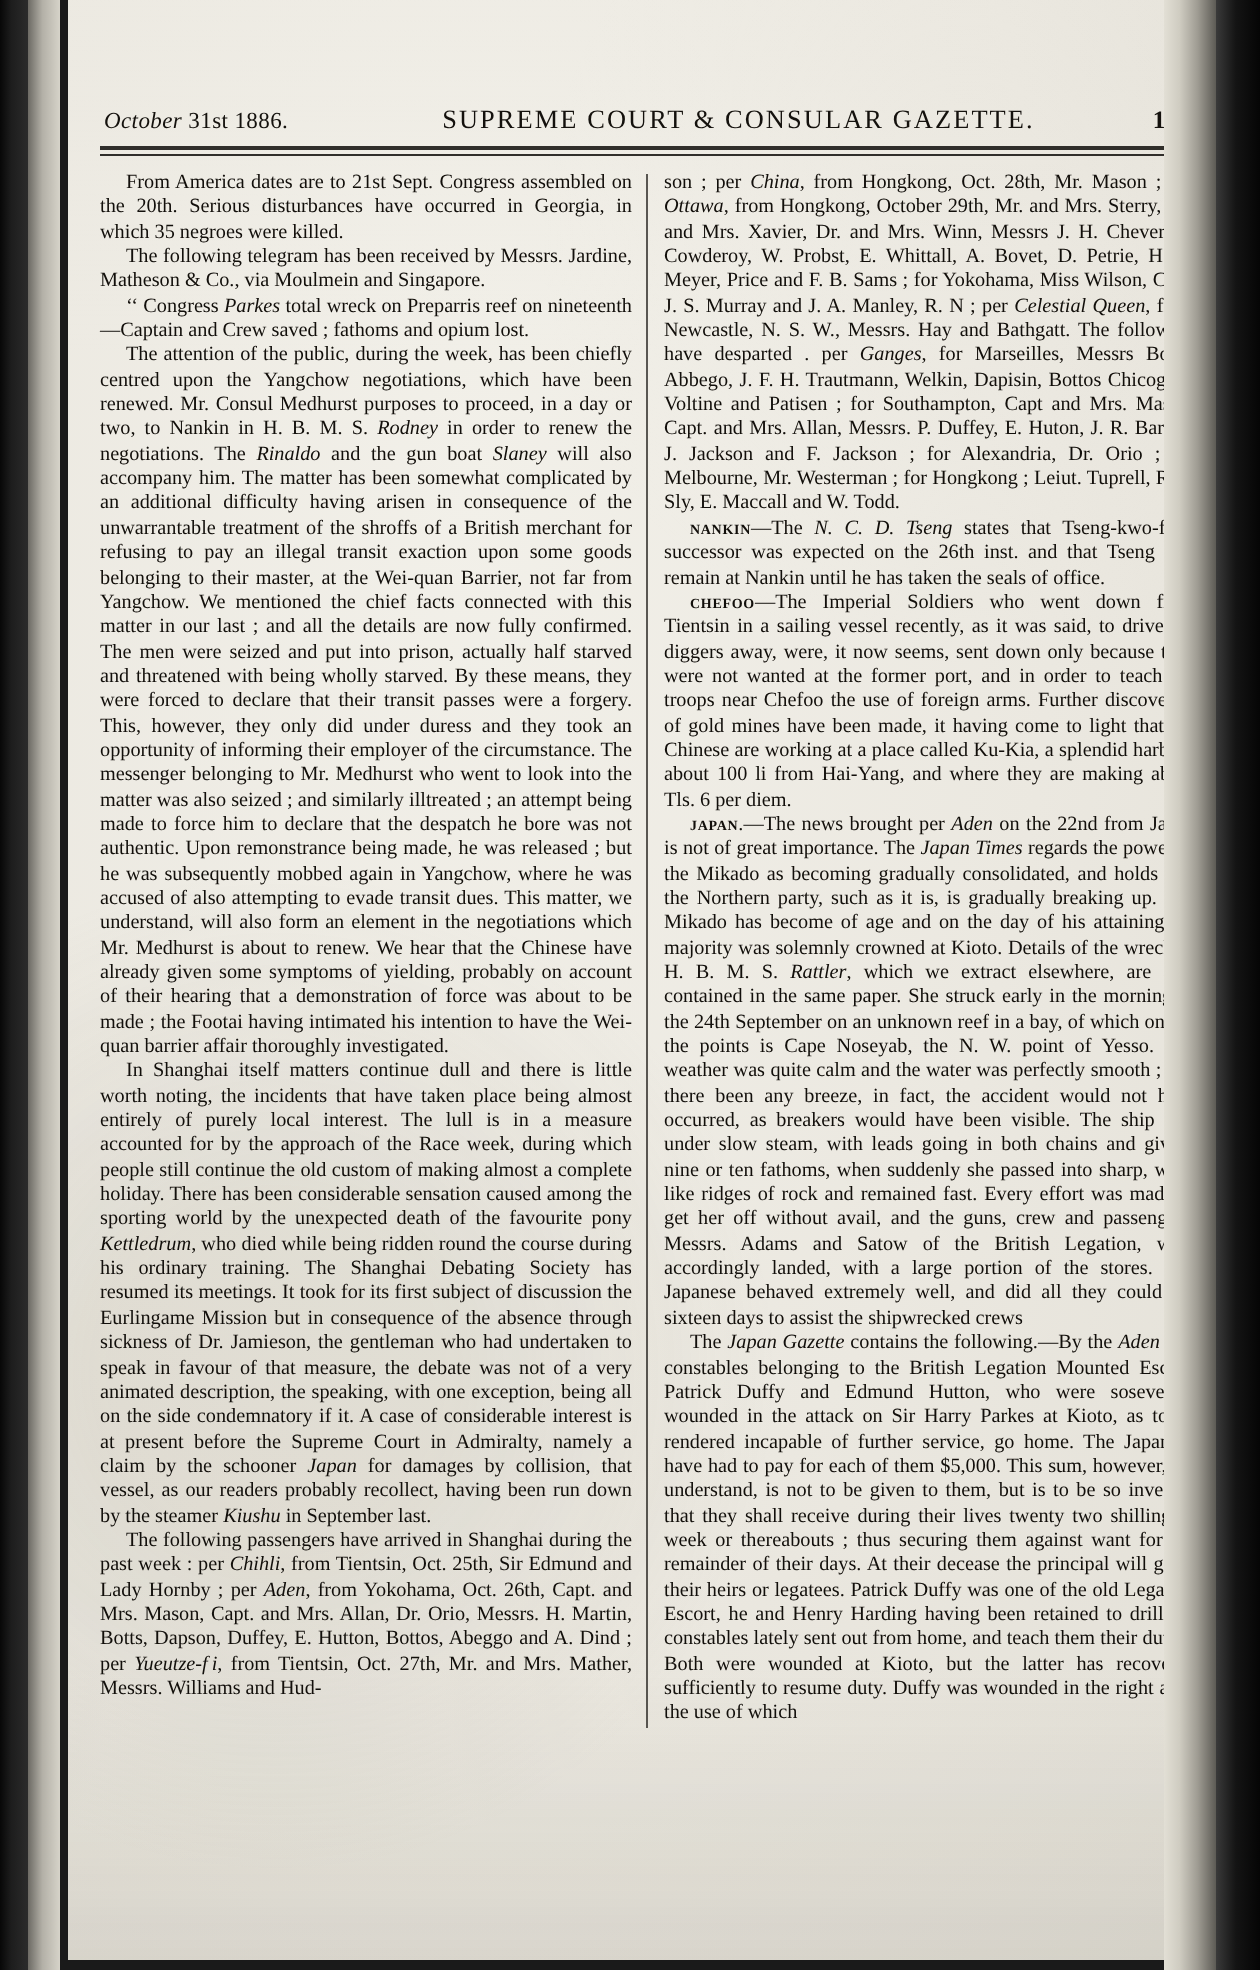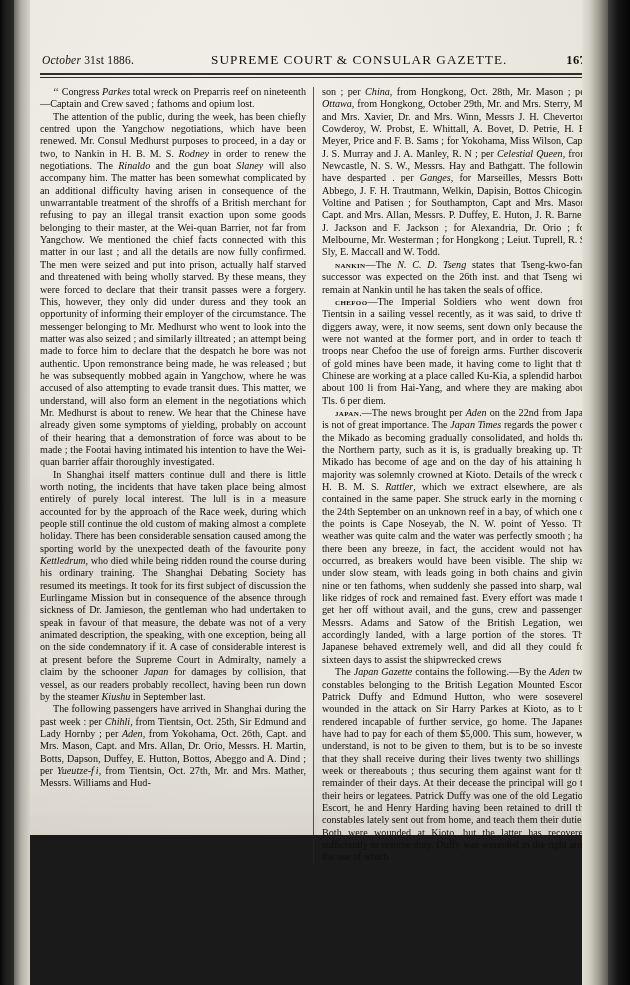--- a/index.html
+++ b/index.html
@@ -50,24 +50,24 @@
     position: absolute;
     top: 0; bottom: 0; right: 22px;
     width: 26px;
     background: linear-gradient(90deg,#e2dfd5 0%,#cfccc1 30%,#9e9b92 65%,#5d5b55 100%);
     z-index: 3;
   }
 
   
   #paper {
     position: absolute;
-    left: 24px;
+    left: 34px;
     top: 0;
     width: 578px;
-    height: 835px;
+    height: 980px;
     background:
       radial-gradient(ellipse at 35% 25%, #f2f0e9 0%, #ebe8e0 55%, #e2dfd6 100%);
     z-index: 2;
   }
   
   #paper::after {
     content: "";
     position: absolute;
     inset: 0;
     background:
@@ -181,21 +181,23 @@
         </div>
         <div class="title">SUPREME COURT &amp; CONSULAR GAZETTE.</div>
         <div class="folio">167</div>
       </div>
       <div class="rule-double"></div>
 
       <div id="columns">
 
         <div class="col left">
 
-
+          <p class="indent">From America dates are to 21st Sept. Congress assembled on the 20th. Serious disturbances have occurred in Georgia, in which 35 negroes were killed.</p>
+
+          <p class="indent">The following telegram has been received by Messrs. Jardine, Matheson &amp; Co., via Moulmein and Singapore.</p>
 
           <p class="indent"><span>‘‘ Congress </span><i>Parkes</i><span> total wreck on Preparris reef on nineteenth—Captain and Crew saved ; fathoms and opium lost.</span></p>
 
           <p class="indent"><span>The attention of the public, during the week, has been chiefly centred upon the Yangchow negotiations, which have been renewed. Mr. Consul Medhurst purposes to proceed, in a day or two, to Nankin in H. B. M. S. </span><i>Rodney</i><span> in order to renew the negotiations. The </span><i>Rinaldo</i><span> and the gun boat </span><i>Slaney</i><span> will also accompany him. The matter has been somewhat complicated by an additional difficulty having arisen in consequence of the unwarrantable treatment of the shroffs of a British merchant for refusing to pay an illegal transit exaction upon some goods belonging to their master, at the Wei-quan Barrier, not far from Yangchow. We mentioned the chief facts connected with this matter in our last ; and all the details are now fully confirmed. The men were seized and put into prison, actually half starved and threatened with being wholly starved. By these means, they were forced to declare that their transit passes were a forgery. This, however, they only did under duress and they took an opportunity of informing their employer of the circumstance. The messenger belonging to Mr. Medhurst who went to look into the matter was also seized ; and similarly illtreated ; an attempt being made to force him to declare that the despatch he bore was not authentic. Upon remonstrance being made, he was released ; but he was subsequently mobbed again in Yangchow, where he was accused of also attempting to evade transit dues. This matter, we understand, will also form an element in the negotiations which Mr. Medhurst is about to renew. We hear that the Chinese have already given some symptoms of yielding, probably on account of their hearing that a demonstration of force was about to be made ; the Footai having intimated his intention to have the Wei-quan barrier affair thoroughly investigated.</span></p>
 
           <p class="indent"><span>In Shanghai itself matters continue dull and there is little worth noting, the incidents that have taken place being almost entirely of purely local interest. The lull is in a measure accounted for by the approach of the Race week, during which people still continue the old custom of making almost a complete holiday. There has been considerable sensation caused among the sporting world by the unexpected death of the favourite pony </span><i>Kettledrum</i><span>, who died while being ridden round the course during his ordinary training. The Shanghai Debating Society has resumed its meetings. It took for its first subject of discussion the Eurlingame Mission but in consequence of the absence through sickness of Dr. Jamieson, the gentleman who had undertaken to speak in favour of that measure, the debate was not of a very animated description, the speaking, with one exception, being all on the side condemnatory if it. A case of considerable interest is at present before the Supreme Court in Admiralty, namely a claim by the schooner </span><i>Japan</i><span> for damages by collision, that vessel, as our readers probably recollect, having been run down by the steamer </span><i>Kiushu</i><span> in September last.</span></p>
 
           <p class="indent"><span>The following passengers have arrived in Shanghai during the past week : per </span><i>Chihli</i><span>, from Tientsin, Oct. 25th, Sir Edmund and Lady Hornby ; per </span><i>Aden</i><span>, from Yokohama, Oct. 26th, Capt. and Mrs. Mason, Capt. and Mrs. Allan, Dr. Orio, Messrs. H. Martin, Botts, Dapson, Duffey, E. Hutton, Bottos, Abeggo and A. Dind ; per </span><i>Yueutze-f i</i><span>, from Tientsin, Oct. 27th, Mr. and Mrs. Mather, Messrs. Williams and Hud-</span></p>
 
         </div>

